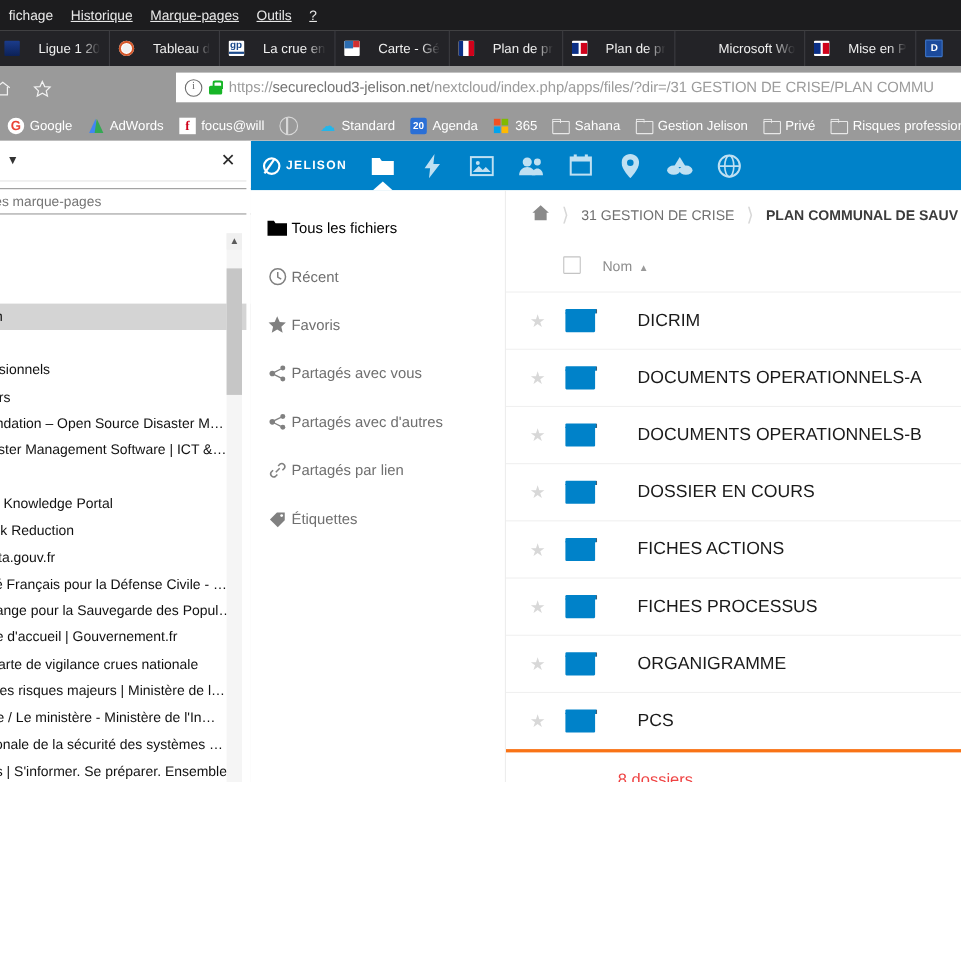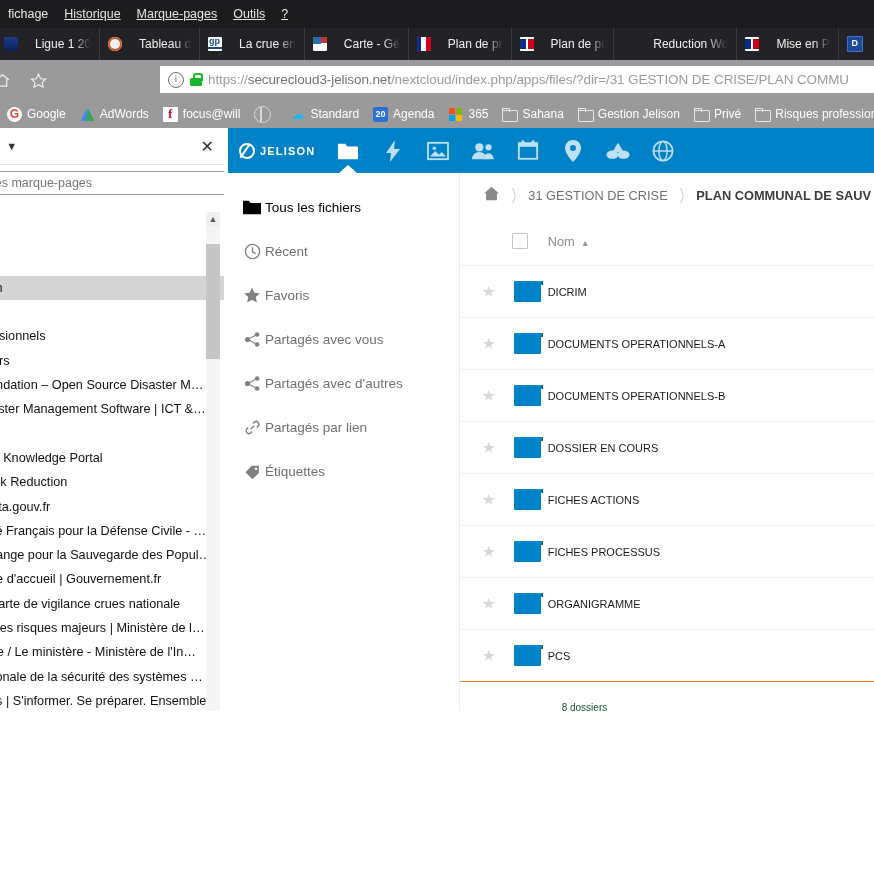--- a/index.html
+++ b/index.html
@@ -214,24 +214,24 @@
   }
   .sortarrow { color:#9a9a9a; font-size:9px; margin-left:6px;}
   .nc-row {
     height: 51px; display:flex; align-items:center; border-top: 1px solid #f0f0f0;
     padding-left: 14px; gap: 0px;
   }
   .nc-star { width: 30px; color: #d8d8d8; font-size: 16px; text-align:center; flex:0 0 30px;}
   .nc-folder-ic { width: 28px; height: 21px; flex:0 0 28px; margin-left: 10px; position: relative;}
   .nc-folder-ic .tab { position:absolute; left:0; top:0; width:12px; height:4px; background:#0082c9; border-radius:1px 1px 0 0;}
   .nc-folder-ic .body2 { position:absolute; left:0; top:3px; width:27px; height:18px; background:#0082c9; border-radius:0 1px 1px 1px;}
-  .nc-name { font-size: 11px; color: #1a1a1a; margin-left: 6px; white-space: nowrap;}
+  .nc-name { font-size: 16px; color: #1a1a1a; margin-left: 38px; white-space: nowrap;}
   .nc-summary {
     height: 50px; display:flex; align-items:center; padding-left: 102px;
-    font-size: 10px; color: #14532d; border-top: 1px solid #f97316;
+    font-size: 15px; color: #ef4444; border-top: 3px solid #f97316;
   }
 </style>
 </head>
 <body>
 
 <div id="app">
 
   <div class="menubar">
     <div class="menu-item"><span>fichage</span></div>
     <div class="menu-item"><span class="acc">Historique</span></div>
@@ -260,21 +260,21 @@
     <div class="tab">
       <span class="favicon fi-fr"></span>
       <span class="tab-label">Plan de pr</span>
     </div>
     <div class="tab">
       <span class="favicon fi-fr2"></span>
       <span class="tab-label">Plan de pr</span>
     </div>
     <div class="tab">
       <span class="favicon fi-blank"></span>
-      <span class="tab-label" style="max-width:80px">Reduction Wo</span>
+      <span class="tab-label" style="max-width:80px">Microsoft Wo</span>
     </div>
     <div class="tab">
       <span class="favicon fi-fr2"></span>
       <span class="tab-label">Mise en P</span>
     </div>
     <div class="tab">
       <span class="favicon fi-doc"></span>
       <span class="tab-label">Inondatio</span>
     </div>
     <div class="tab">

